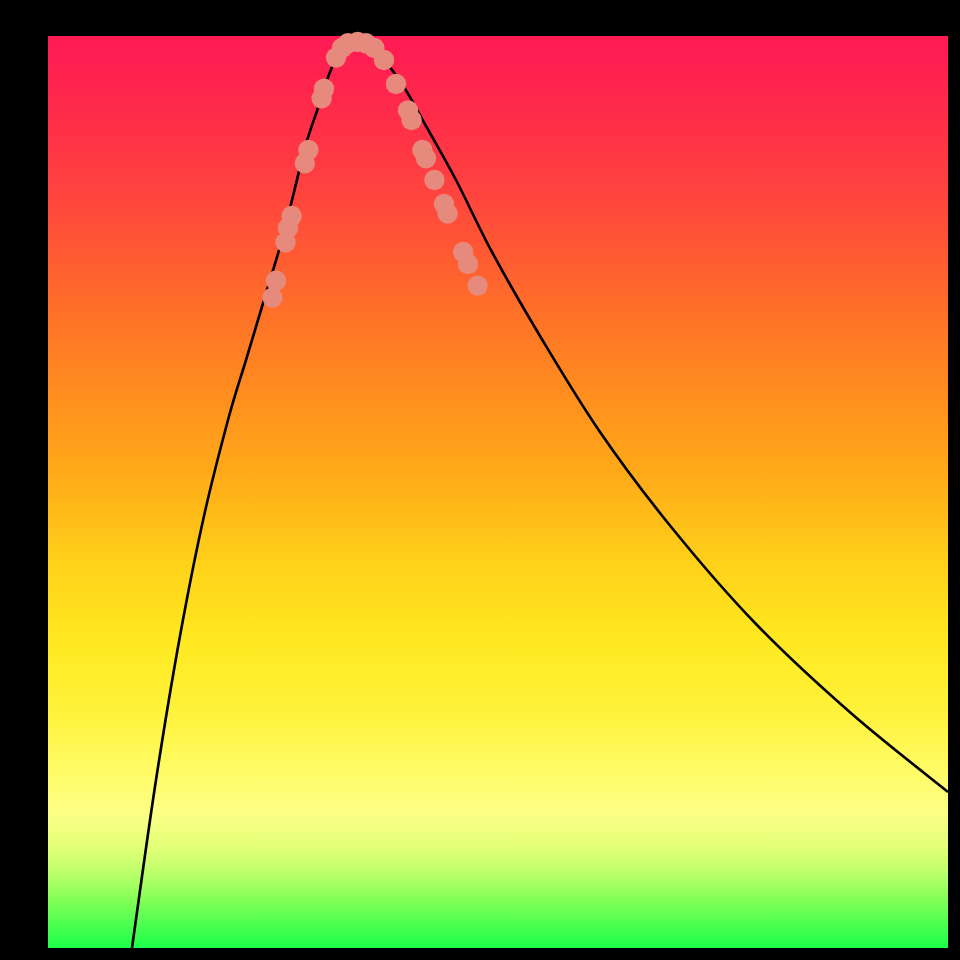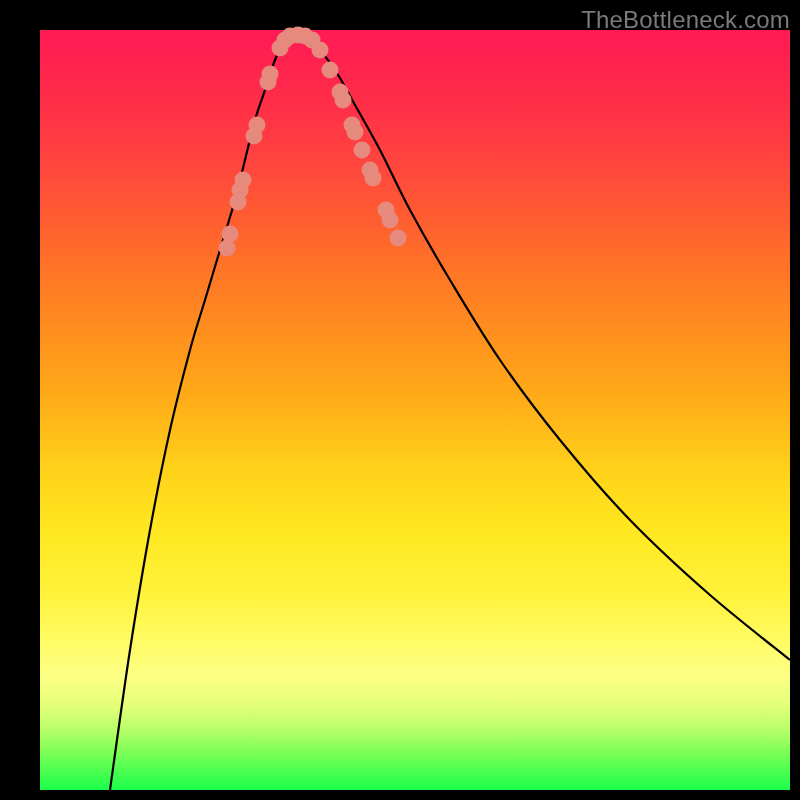--- a/index.html
+++ b/index.html
@@ -104,14 +104,13 @@
           <circle cx="315" cy="102" r="8.5" class="marker"></circle>
           <circle cx="322" cy="120" r="8.5" class="marker"></circle>
           <circle cx="330" cy="140" r="8.5" class="marker"></circle>
           <circle cx="333" cy="148" r="8.5" class="marker"></circle>
           <circle cx="346" cy="180" r="8.5" class="marker"></circle>
           <circle cx="350" cy="190" r="8.5" class="marker"></circle>
           <circle cx="358" cy="208" r="8.5" class="marker"></circle>
         </g>
     </svg>
   </div>
-  <div class="watermark">TheBottleneck.com</div>
 </div>
 
 </body></html>

